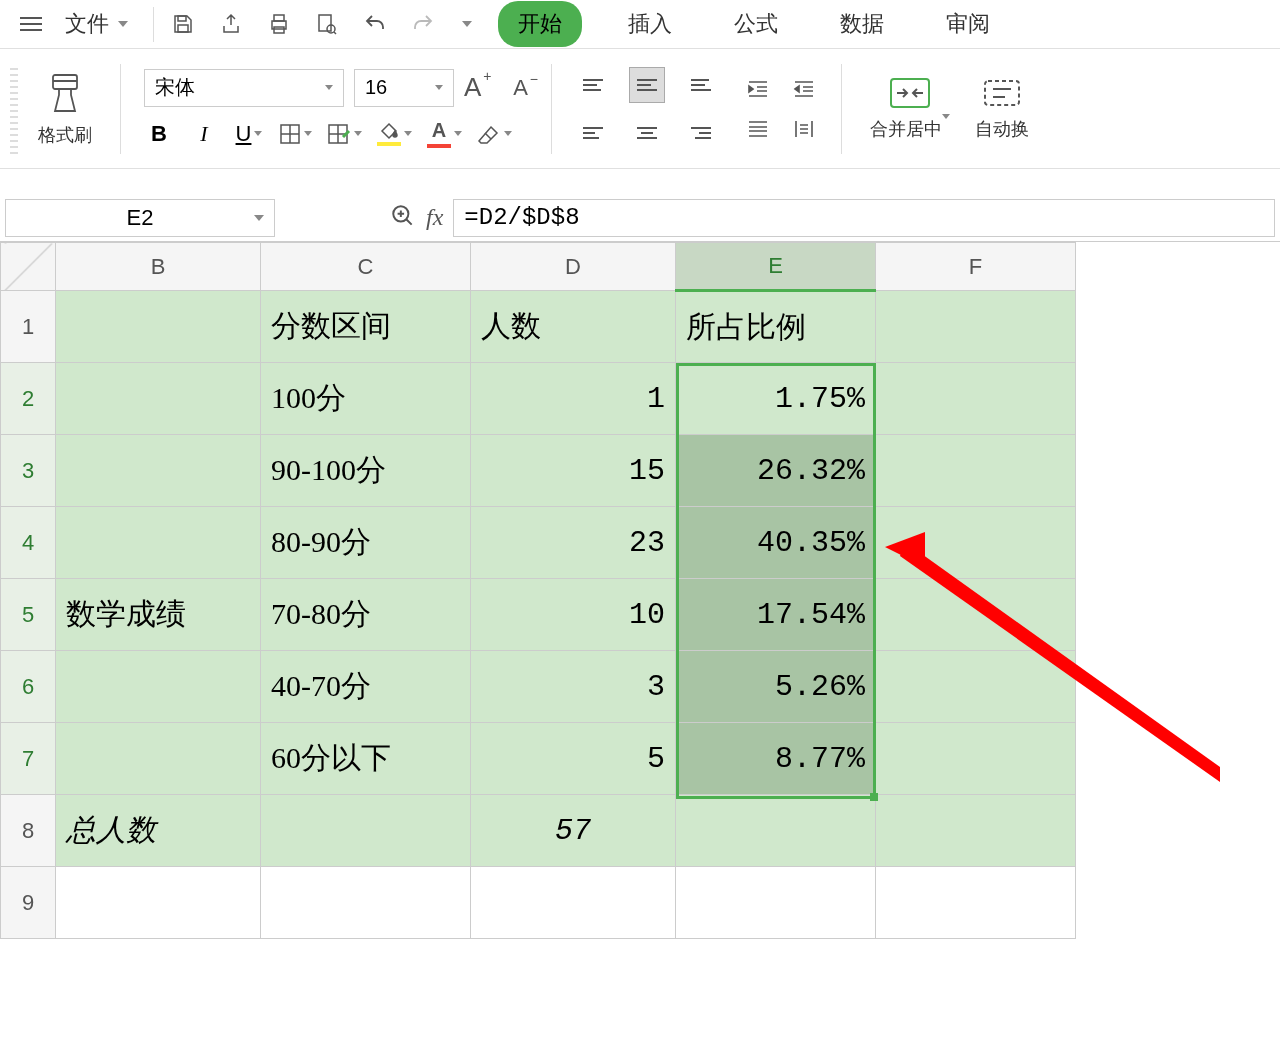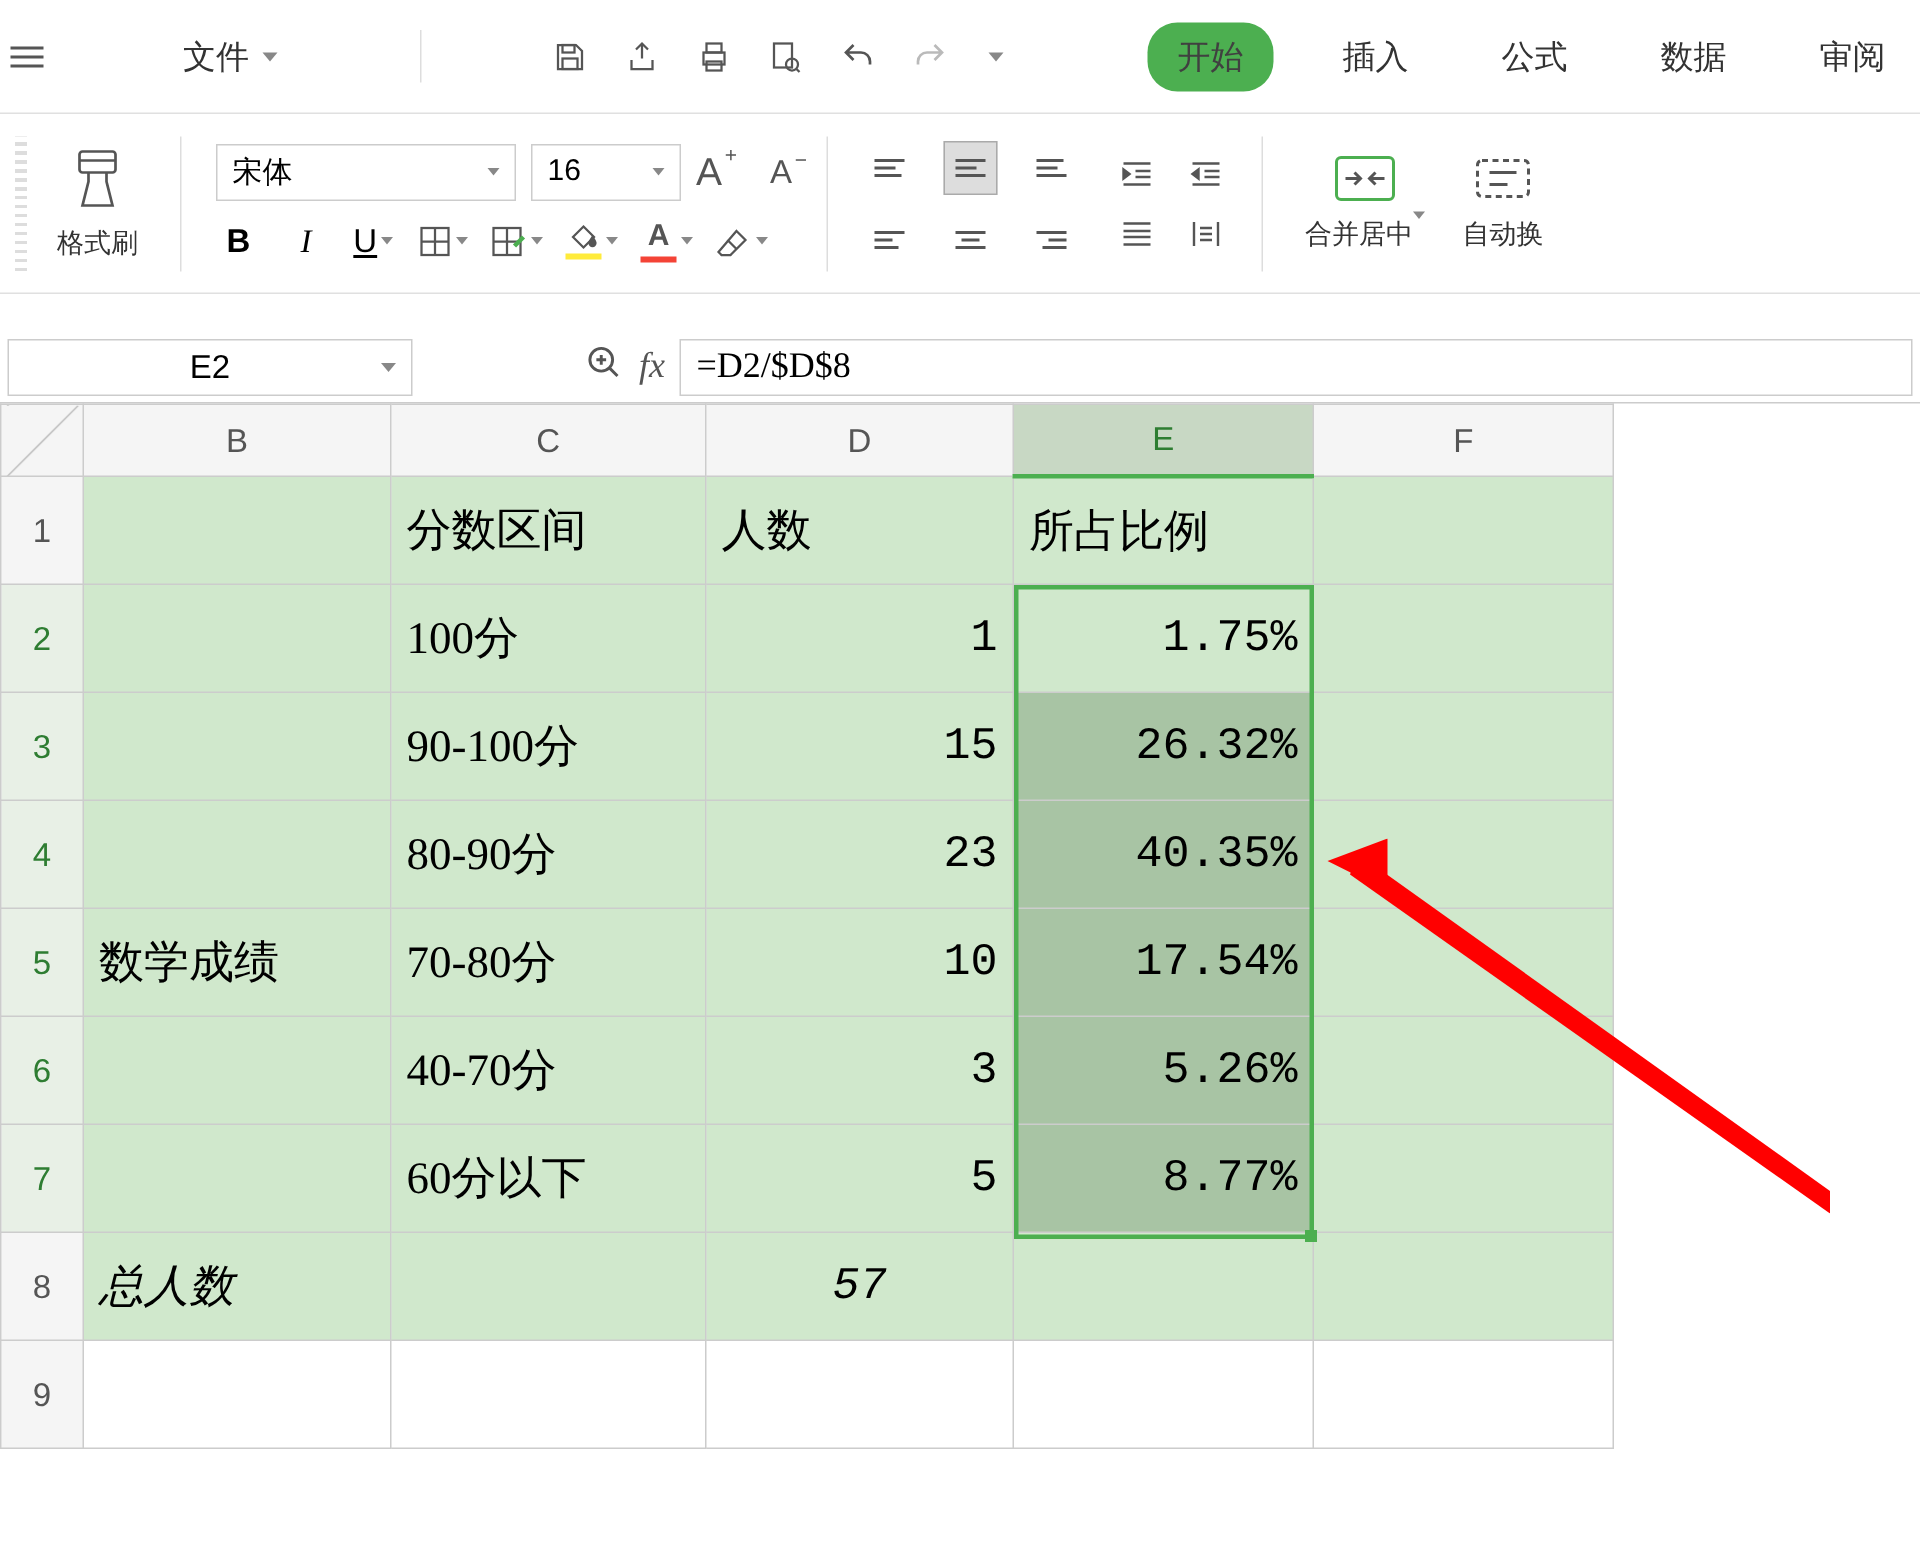--- a/index.html
+++ b/index.html
@@ -1,31 +1,31 @@
 <!DOCTYPE html>
 <html><head>
 <meta charset="utf-8">
 <style>
 * { box-sizing: border-box; margin: 0; padding: 0; }
 body { font-family: "Microsoft YaHei", Arial, sans-serif; background: #fff; width: 1280px; height: 1038px; overflow: hidden; position: relative; }
 
 
-.menu-bar { height: 76px; display: flex; align-items: center; padding: 0 7px; border-bottom: 1px solid #e0e0e0; gap: 5px; justify-content: space-between; }
+.menu-bar { height: 49px; display: flex; align-items: center; padding: 0 20px; border-bottom: 1px solid #e0e0e0; gap: 5px; }
 .hamburger { display: inline-flex; flex-direction: column; gap: 4px; margin-right: 8px; }
 .hamburger span { width: 22px; height: 2px; background: #555; }
 .file-menu { display: flex; align-items: center; gap: 6px; padding: 5px 10px; cursor: pointer; color: #333; font-size: 22px; }
 .chevron-down { width: 0; height: 0; border-left: 5px solid transparent; border-right: 5px solid transparent; border-top: 6px solid #888; margin-left: 3px; }
 .vsep { width: 1px; height: 35px; background: #ddd; margin: 0 10px; }
 .tb-icon { width: 28px; height: 28px; display: inline-flex; align-items: center; justify-content: center; cursor: pointer; color: #555; }
 .tb-icon svg { width: 24px; height: 24px; }
 .tb-icon-group { display: flex; gap: 20px; align-items: center; }
 
 .tabs { display: flex; gap: 30px; align-items: center; margin-left: 20px; }
 .tab { font-size: 22px; color: #333; cursor: pointer; padding: 8px 16px; }
-.tab.active { background: #4caf50; color: #404040; border-radius: 20px; padding: 8px 20px; }
+.tab.active { background: #4caf50; color: #000000; border-radius: 20px; padding: 8px 20px; }
 
 
 .ribbon { height: 120px; display: flex; align-items: center; padding: 0 10px; border-bottom: 1px solid #e0e0e0; gap: 15px; }
 .ribbon-group { display: flex; flex-direction: column; align-items: center; gap: 4px; padding: 0 5px; }
 .ribbon-group .lbl { font-size: 18px; color: #333; }
 .brush-icon svg { width: 40px; height: 44px; }
 .vsep2 { width: 1px; height: 90px; background: #ddd; margin: 0 8px; }
 
 .font-row1 { display: flex; gap: 10px; align-items: center; margin-bottom: 12px; }
 .font-select { width: 200px; height: 38px; border: 1px solid #ccc; display: flex; align-items: center; padding: 0 10px; font-size: 20px; justify-content: space-between; background: #fff; }
@@ -54,21 +54,21 @@
 .indent-group { display: flex; flex-direction: column; gap: 12px; }
 .indent-row { display: flex; gap: 18px; }
 
 .merge-icon svg { width: 42px; height: 32px; }
 
 
 .formula-bar { height: 48px; display: flex; align-items: center; border-bottom: 1px solid #ccc; padding: 0 5px; gap: 10px; }
 .name-box { width: 270px; height: 38px; border: 1px solid #ccc; display: flex; align-items: center; justify-content: center; font-size: 22px; position: relative; background: #fff; }
 .name-box .chevron-down { position: absolute; right: 10px; }
 .fx-label { font-size: 24px; font-style: italic; font-family: serif; color: #555; }
-.formula-input { flex: 1; height: 38px; border: 1px solid #ccc; padding: 0 10px; font-size: 24px; display: flex; align-items: center; background: #fff; font-family: Liberation Serif, serif; }
+.formula-input { flex: 1; height: 38px; border: 1px solid #ccc; padding: 0 10px; font-size: 24px; display: flex; align-items: center; background: #fff; font-family: Liberation Mono, monospace; }
 
 
 .grid-wrap { position: relative; }
 .grid { border-collapse: collapse; }
 .grid th, .grid td { border: 1px solid #ccc; }
 .grid .corner { width: 55px; height: 48px; background: linear-gradient(135deg, transparent 49%, #aaa 50%, transparent 51%), #f5f5f5; }
 .grid .col-hdr { height: 48px; background: #f5f5f5; text-align: center; font-size: 22px; color: #555; font-weight: normal; }
 .grid .row-hdr { width: 55px; background: #f5f5f5; text-align: center; font-size: 22px; color: #555; font-weight: normal; }
 .col-B { width: 205px; }
 .col-C { width: 210px; }

